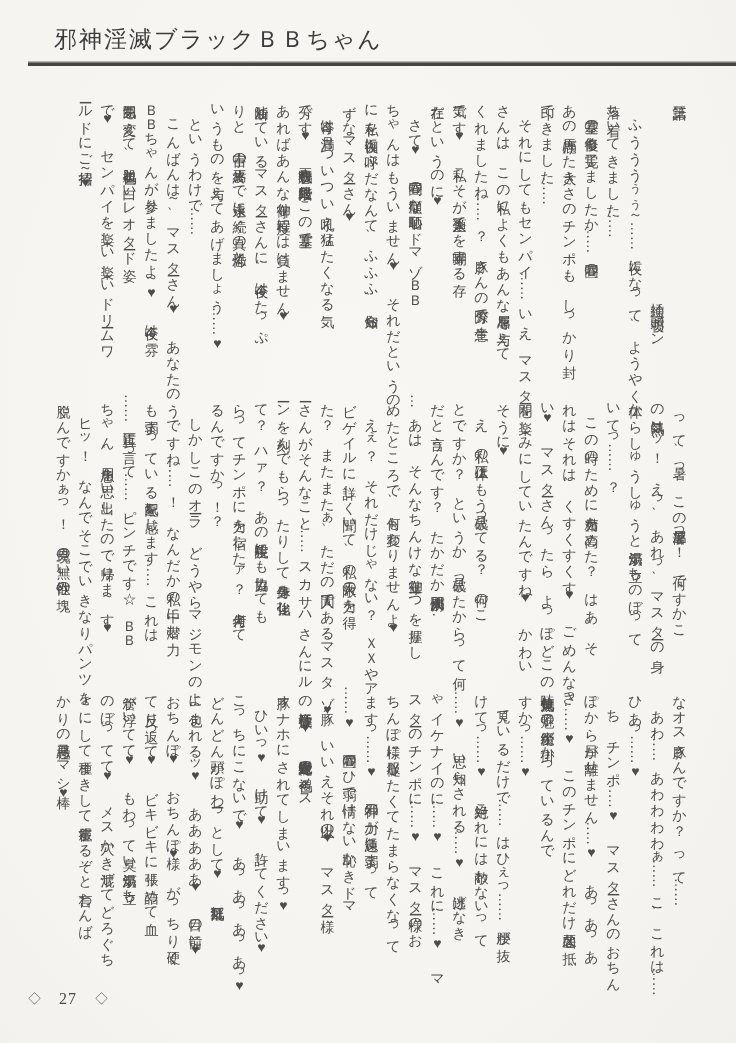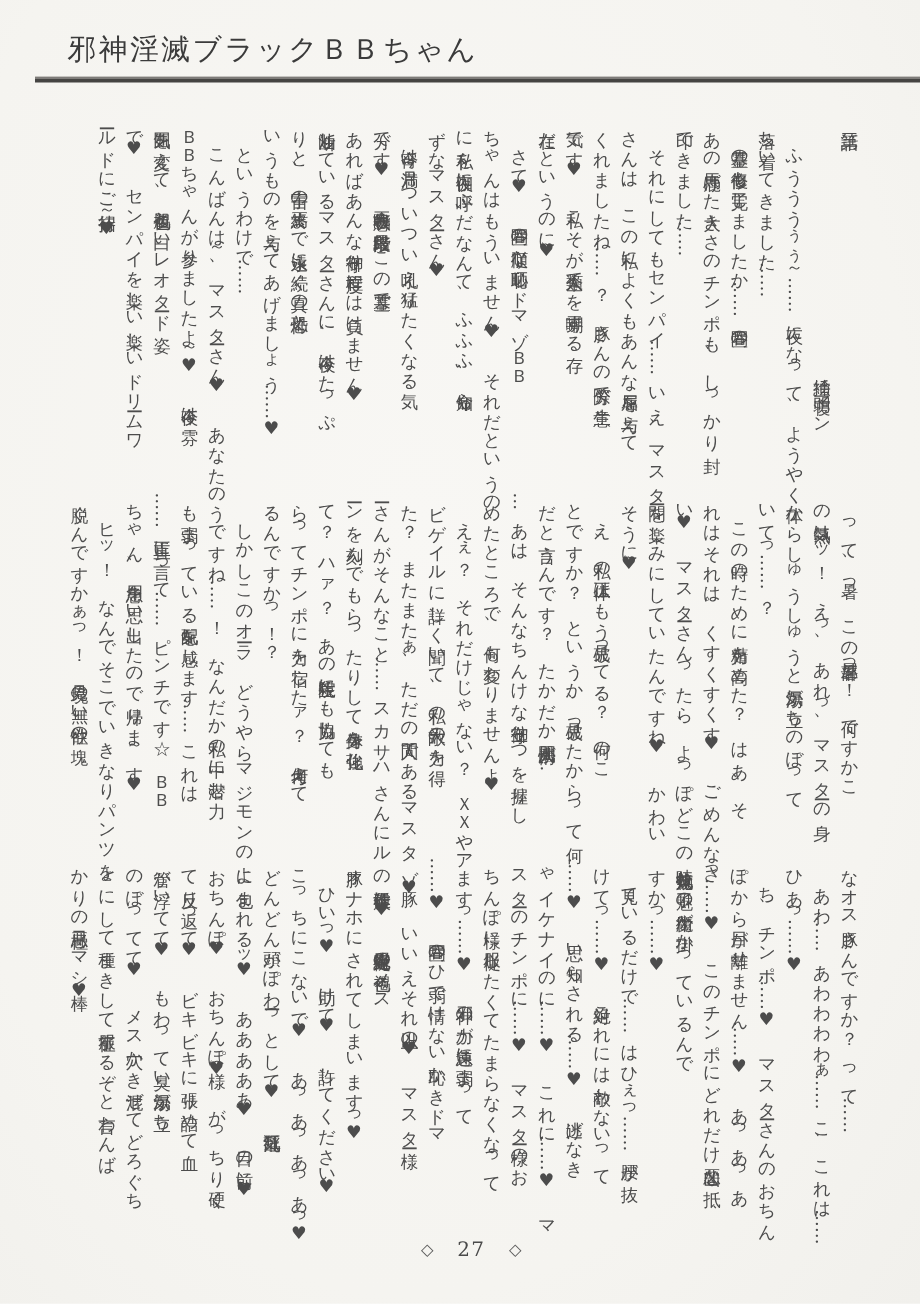--- a/index.html
+++ b/index.html
@@ -11,20 +11,21 @@
     height: 1043px;
     overflow: hidden;
     font-family: "DejaVu Serif", "Liberation Serif", serif;
   }
   .page {
     position: relative;
     width: 736px;
     height: 1043px;
     background: radial-gradient(ellipse at 45% 40%, #f8f7f4 0%, #f5f4f0 70%, #f1f0ec 100%);
     color: #4a4a4a;
+    font-family: Liberation Serif, serif;
   }
   
   .page-title {
     position: absolute;
     left: 54px;
     top: 24px;
     margin: 0;
     font-size: 23px;
     font-weight: 500;
     letter-spacing: 2px;
@@ -59,21 +60,21 @@
   .credit-line {
     padding-top: 197px;   
   }
   .repeat-wrap { display: contents; }
   
   .footer {
     position: absolute;
     left: 0;
     right: 10px;
     top: 990px;
-    text-align: center;
+    text-align: left;
     color: #4a4a4a;
     padding-left: 28px;
   }
   .footer .diamond {
     font-size: 13px;
     vertical-align: 1px;
     color: #5a5a5a;
   }
   .footer .page-number {
     font-size: 16px;

